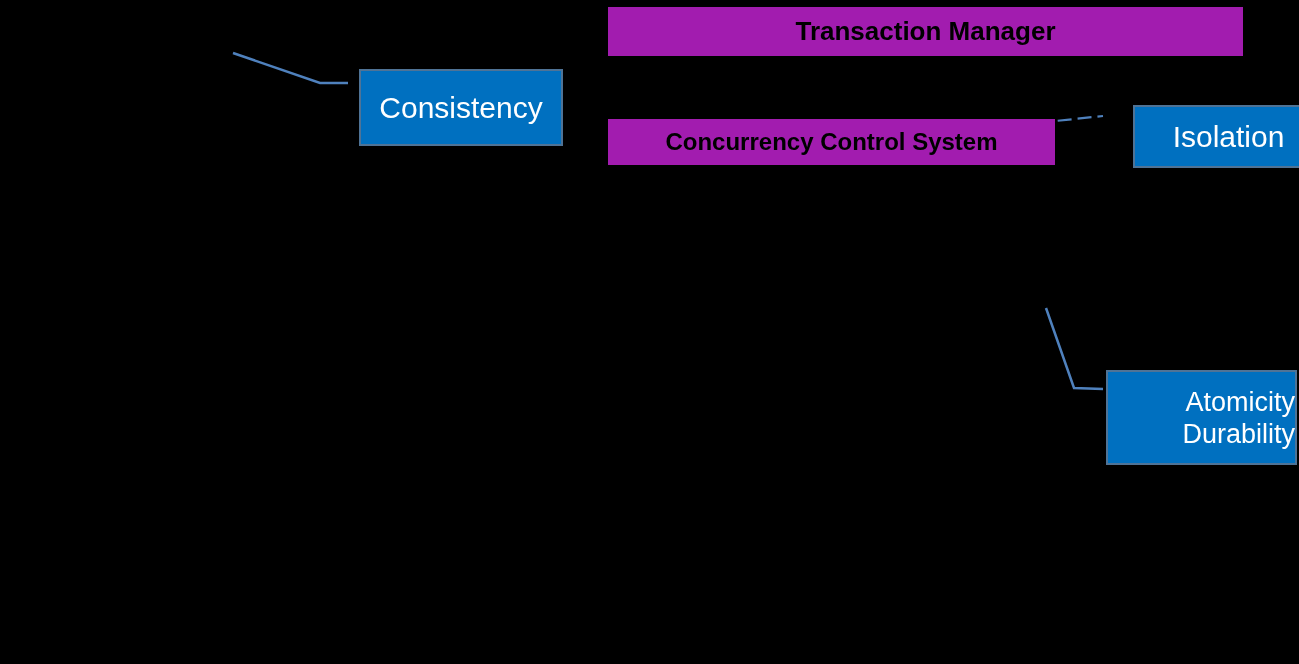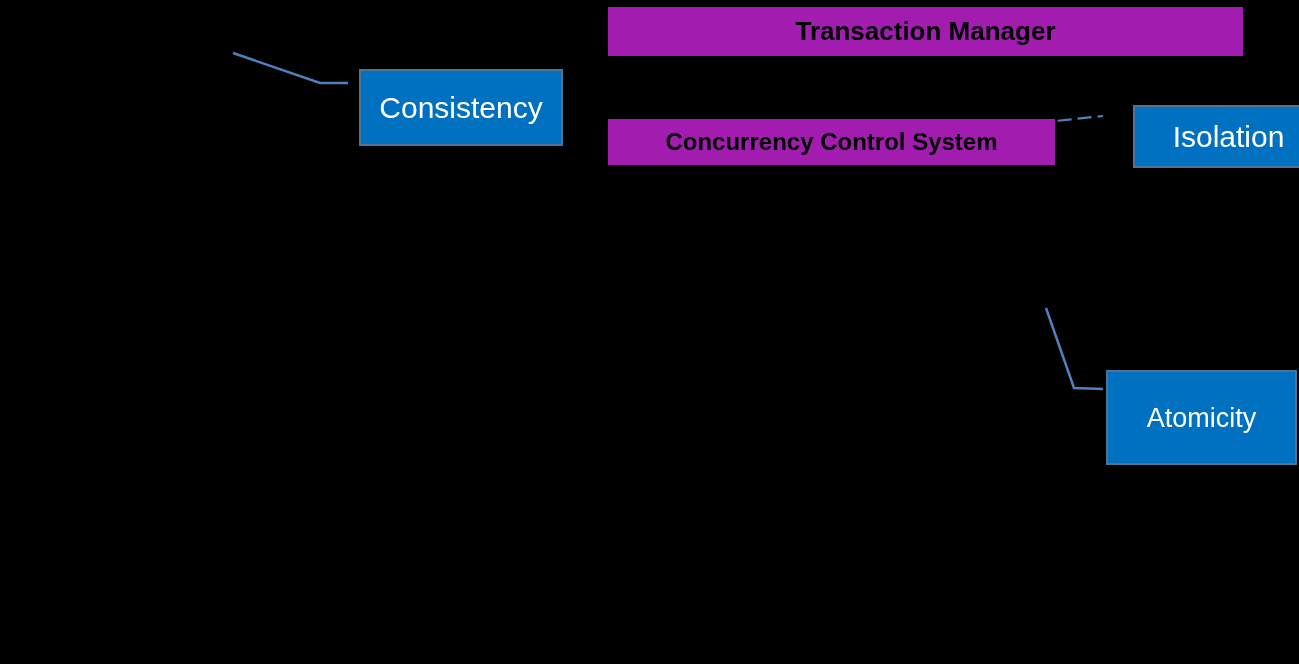--- a/index.html
+++ b/index.html
@@ -58,20 +58,21 @@
   #box-isolation {
     left: 1106px; top: 105px; width: 191px; height: 63px;
     font-size: 30px;
     margin-left: 27px;
   }
   #box-atomicity-durability {
     left: 1106px; top: 370px; width: 191px; height: 95px;
     font-size: 27px;
     line-height: 32px;
     flex-direction: column;
+    align-items: flex-end;
   }
 </style>
 </head>
 <body>
 
 <div id="stage">
 
   <svg id="connector-layer" viewBox="0 0 1299 664" xmlns="http://www.w3.org/2000/svg">
     <polyline points="233,53 320,83 348,83" fill="none" stroke="#4F81BD" stroke-width="2.5"></polyline>
     <line x1="998" y1="127" x2="1103" y2="116" stroke="#4F81BD" stroke-width="2.2" stroke-dasharray="14 6"></line>
@@ -89,15 +90,16 @@
   <div class="node blue-node" id="box-consistency">
     <span>Consistency</span>
   </div>
 
   <div class="node blue-node" id="box-isolation">
     <span>Isolation</span>
   </div>
 
   <div class="node blue-node" id="box-atomicity-durability">
     <span>Atomicity</span>
+    <span>Durability</span>
   </div>
 
 </div>
 
 </body></html>

